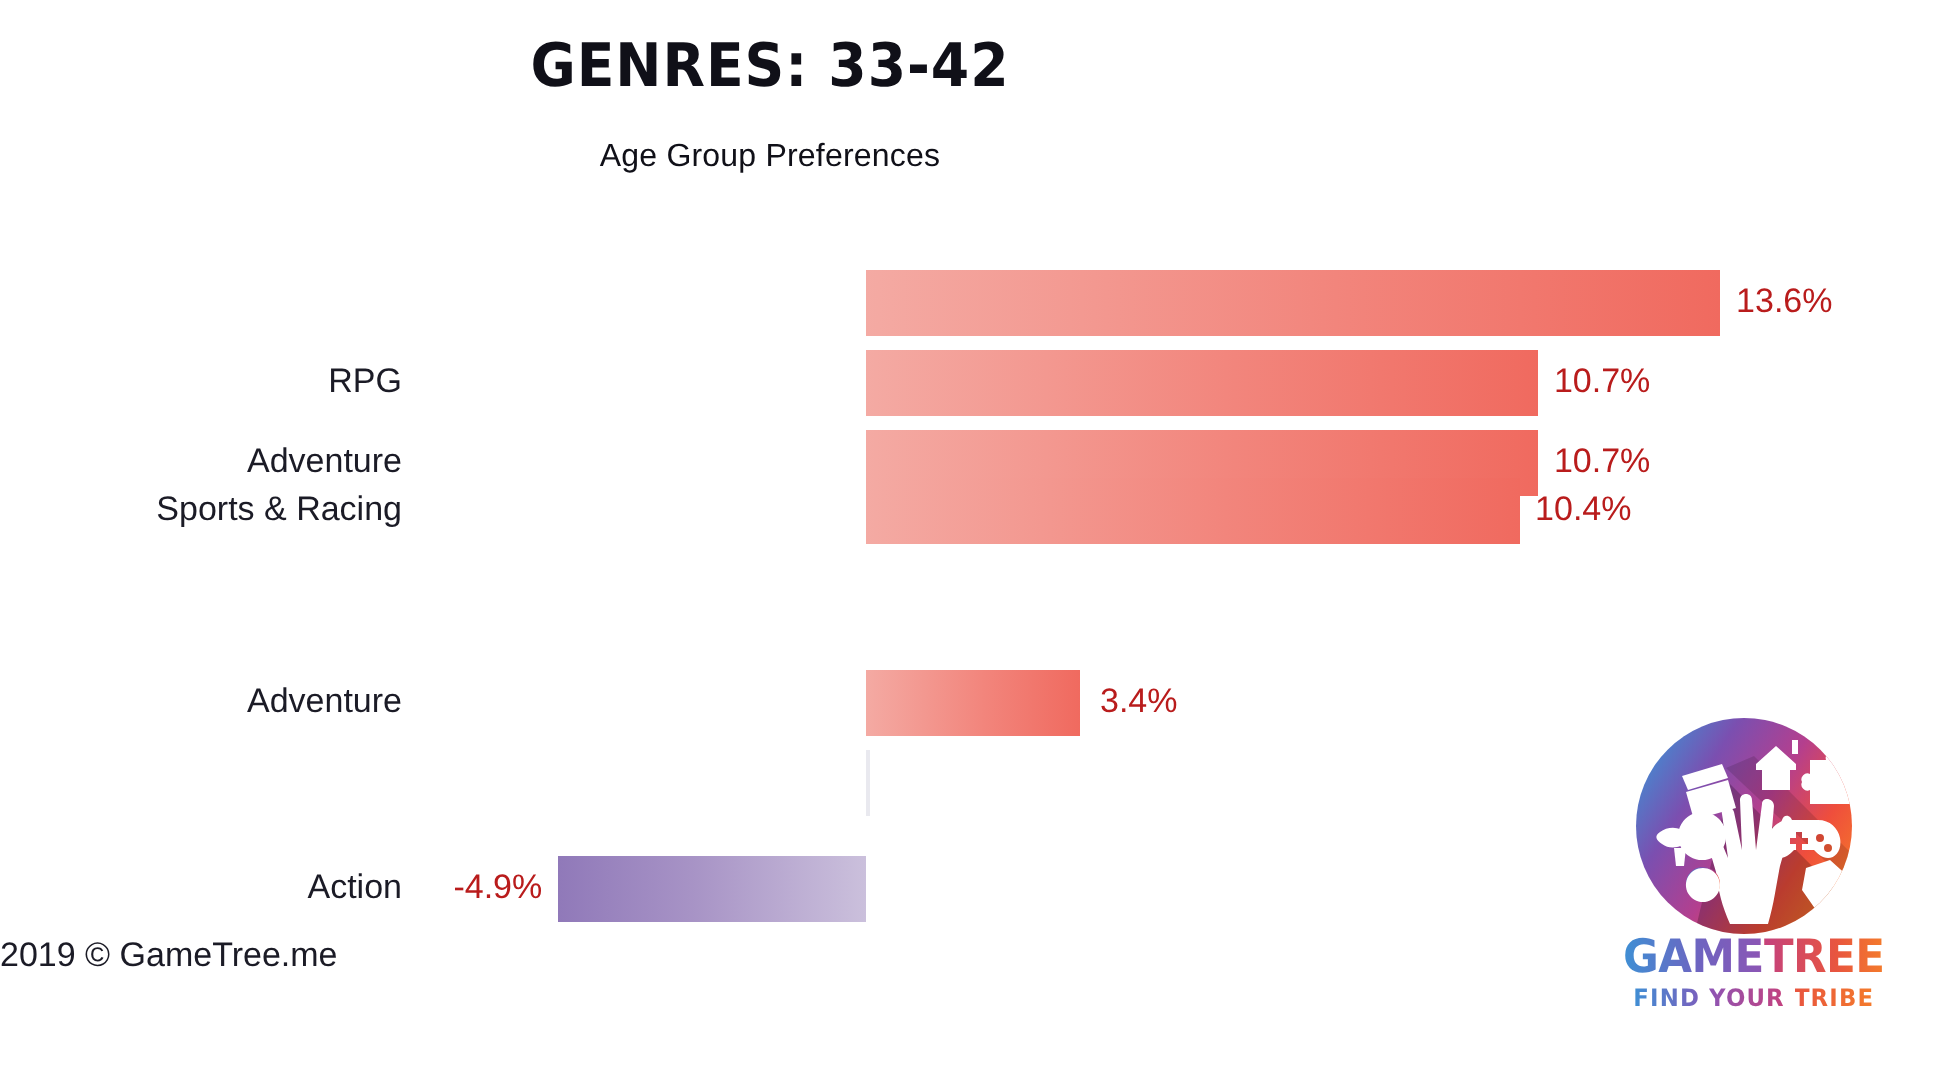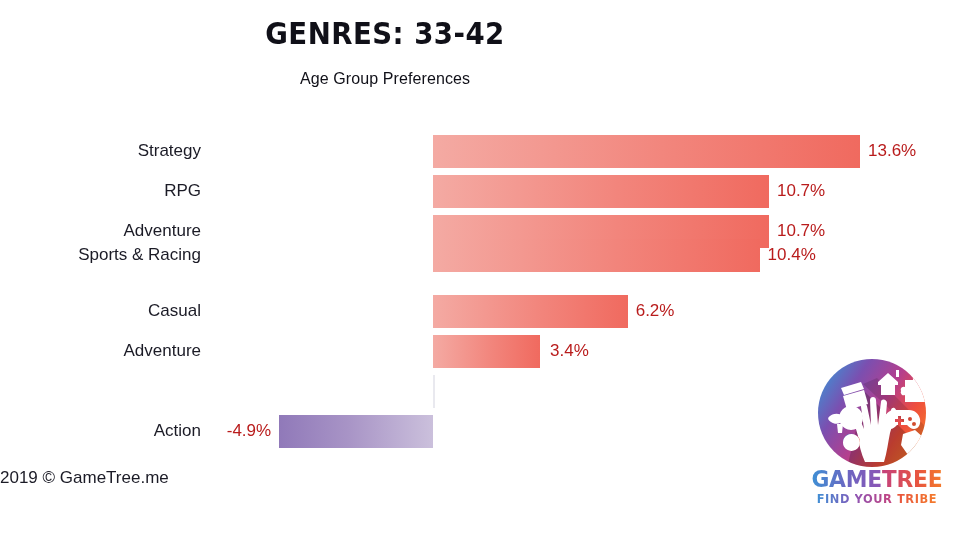--- a/index.html
+++ b/index.html
@@ -177,50 +177,44 @@
 </style>
 </head>
 <body>
 
 <div id="chart-title">GENRES: 33-42</div>
 
 <div id="chart-subtitle">Age Group Preferences</div>
 
 <div id="plot-area">
     <div class="bar-row" style="top: 0px;">
-      <div class="cat-label">Strategy</div>
       <div class="bar positive" style="left: 433px; width: 427.04px;"></div>
       <div class="val-label right" style="left: 868.04px;">13.6%</div>
     </div>
     <div class="bar-row" style="top: 40px;">
       <div class="cat-label">RPG</div>
       <div class="bar positive" style="left: 433px; width: 335.98px;"></div>
       <div class="val-label right" style="left: 776.98px;">10.7%</div>
     </div>
     <div class="bar-row" style="top: 80px;">
       <div class="cat-label">Adventure</div>
       <div class="bar positive" style="left: 433px; width: 335.98px;"></div>
       <div class="val-label right" style="left: 776.98px;">10.7%</div>
     </div>
     <div class="bar-row" style="top: 104px;">
       <div class="cat-label">Sports &amp; Racing</div>
       <div class="bar positive" style="left: 433px; width: 326.56px;"></div>
       <div class="val-label right" style="left: 767.56px;">10.4%</div>
     </div>
-    <div class="bar-row" style="top: 160px;">
-      <div class="cat-label">Casual</div>
-      <div class="bar positive" style="left: 433px; width: 194.68px;"></div>
-      <div class="val-label right" style="left: 635.68px;">6.2%</div>
-    </div>
     <div class="bar-row" style="top: 200px;">
       <div class="cat-label">Adventure</div>
       <div class="bar positive" style="left: 433px; width: 106.76px;"></div>
       <div class="val-label right" style="left: 550px;">3.4%</div>
     </div>
-    <div class="bar-row" style="top: 280px;">
+    <div class="bar-row" style="top: 293px;">
       <div class="cat-label">Action</div>
       <div class="bar negative" style="left: 279.14px; width: 153.86px;"></div>
       <div class="val-label left" style="right: 708.86px;">-4.9%</div>
     </div>
     <div style="position: absolute; left: 433px; top: 244px; width: 2px; height: 33px; background: rgb(233, 233, 239);"></div>
   </div>
 
 <div id="footer-credit">2019 © GameTree.me</div>
 
 <div id="brand-logo">

